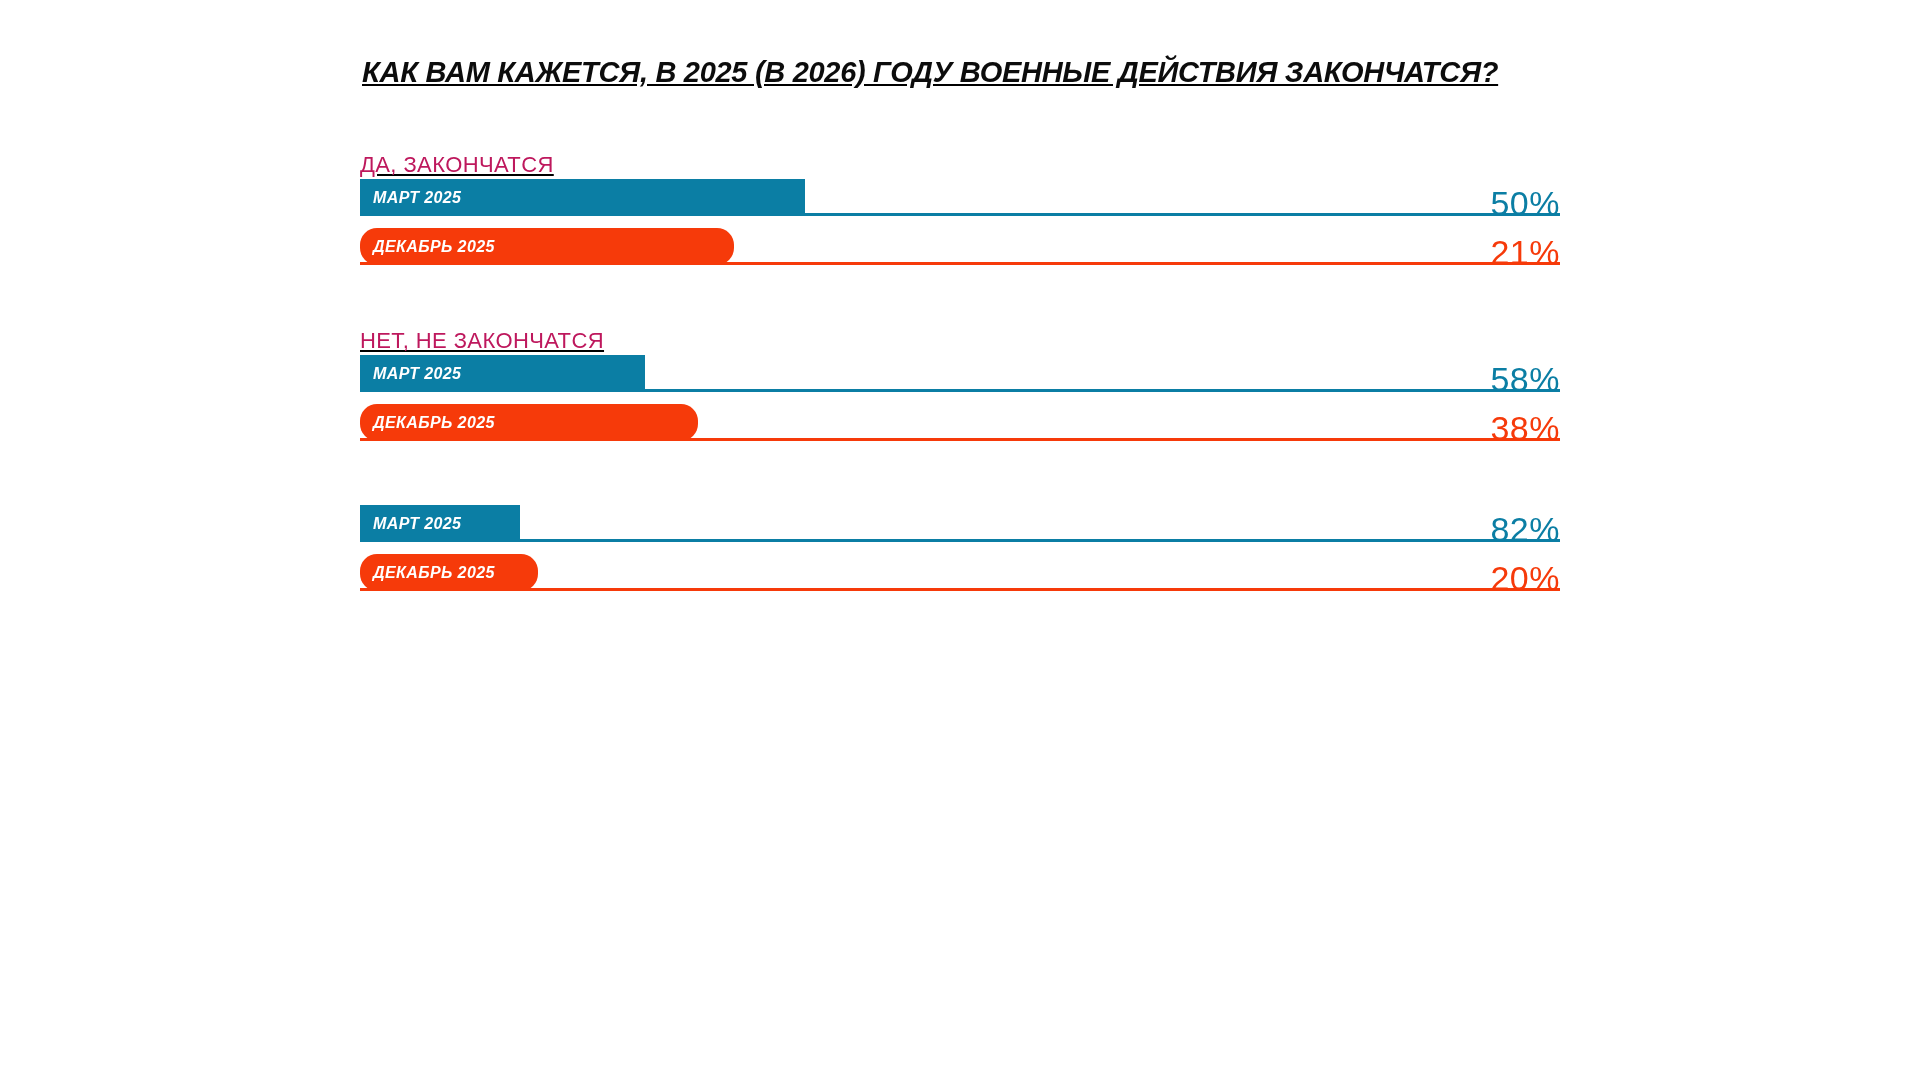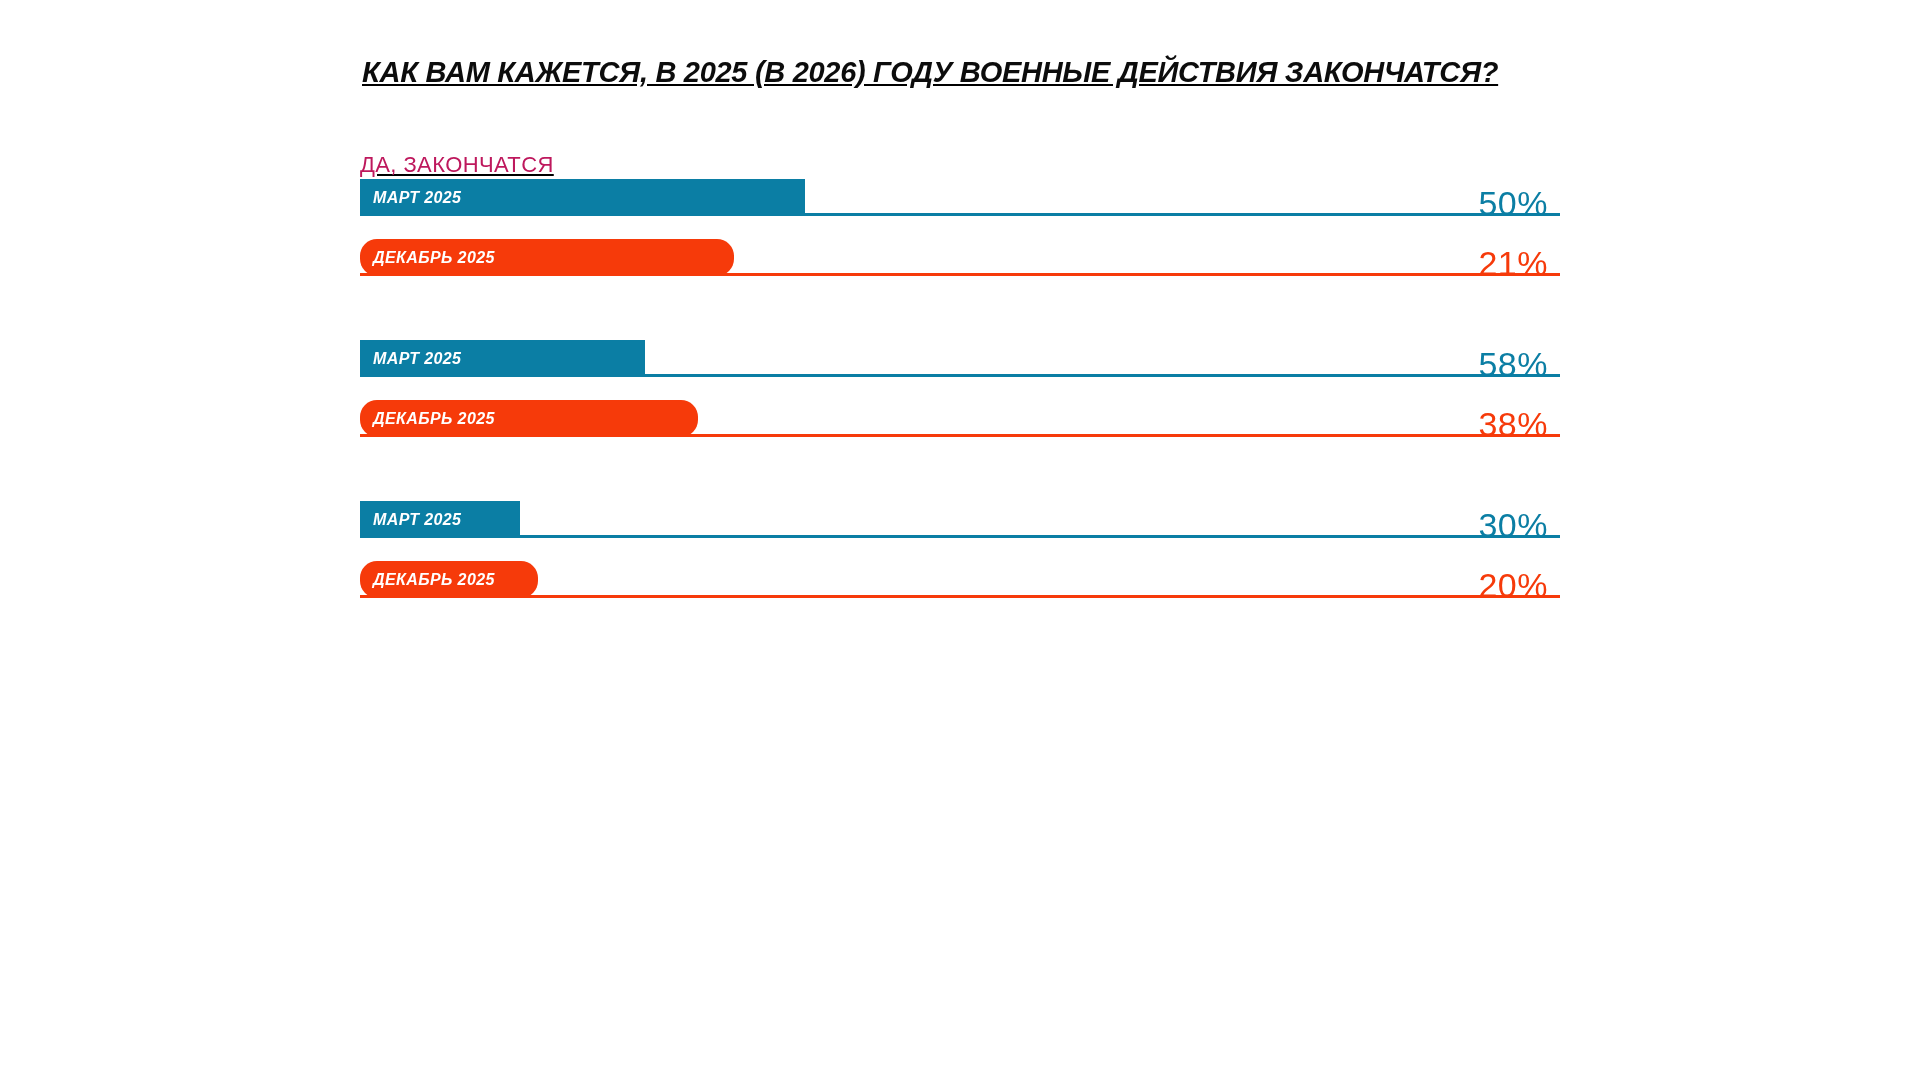--- a/index.html
+++ b/index.html
@@ -43,21 +43,21 @@
     font-size: 22px;
     line-height: 24px;
     margin-bottom: 2px;
     color: #be185d;
     letter-spacing: 0.4px;
     white-space: nowrap;
   }
   .row {
     position: relative;
     height: 37px;
-    margin-bottom: 23px;
+    margin-bottom: 12px;
   }
   .row:last-child { margin-bottom: 0; }
   .bar {
     position: absolute;
     left: 0;
     top: 0;
     height: 100%;
     display: flex;
     align-items: center;
     padding-left: 13px;
@@ -77,21 +77,21 @@
     position: absolute;
     left: 0;
     right: 0;
     bottom: 0;
     height: 3px;
   }
   .rule-march { background: var(--c-march, #0B7EA4); }
   .rule-dec   { background: var(--c-dec, #F63A0A); }
   .pct {
     position: absolute;
-    right: 12px;
+    right: 0;
     bottom: -4px;
     font-size: 34px;
     line-height: 1;
     font-weight: 400;
     letter-spacing: 0.5px;
   }
   .pct-march { color: var(--c-march, #0B7EA4); }
   .pct-dec   { color: var(--c-dec, #F63A0A); }
 </style>
 </head>
@@ -116,20 +116,21 @@
         <div class="row">
           <div class="bar bar-dec" style="width: 31.164%;">
             <span class="bar-label">ДЕКАБРЬ 2025</span>
           </div>
           <div class="rule rule-dec"></div>
           <span class="pct pct-dec">21%</span>
         </div>
       </section>
 
       <section class="group">
+        <div class="group-label">НЕТ, НЕ ЗАКОНЧАТСЯ</div>
         <div class="row">
           <div class="bar bar-march" style="width: 23.744%;">
             <span class="bar-label">МАРТ 2025</span>
           </div>
           <div class="rule rule-march"></div>
           <span class="pct pct-march">58%</span>
         </div>
         <div class="row">
           <div class="bar bar-dec" style="width: 28.196%;">
             <span class="bar-label">ДЕКАБРЬ 2025</span>
@@ -138,21 +139,21 @@
           <span class="pct pct-dec">38%</span>
         </div>
       </section>
 
       <section class="group">
         <div class="row">
           <div class="bar bar-march" style="width: 13.356%;">
             <span class="bar-label">МАРТ 2025</span>
           </div>
           <div class="rule rule-march"></div>
-          <span class="pct pct-march">30%</span>
+          <span class="pct pct-march">82%</span>
         </div>
         <div class="row">
           <div class="bar bar-dec" style="width: 14.84%;">
             <span class="bar-label">ДЕКАБРЬ 2025</span>
           </div>
           <div class="rule rule-dec"></div>
           <span class="pct pct-dec">20%</span>
         </div>
       </section>
 

